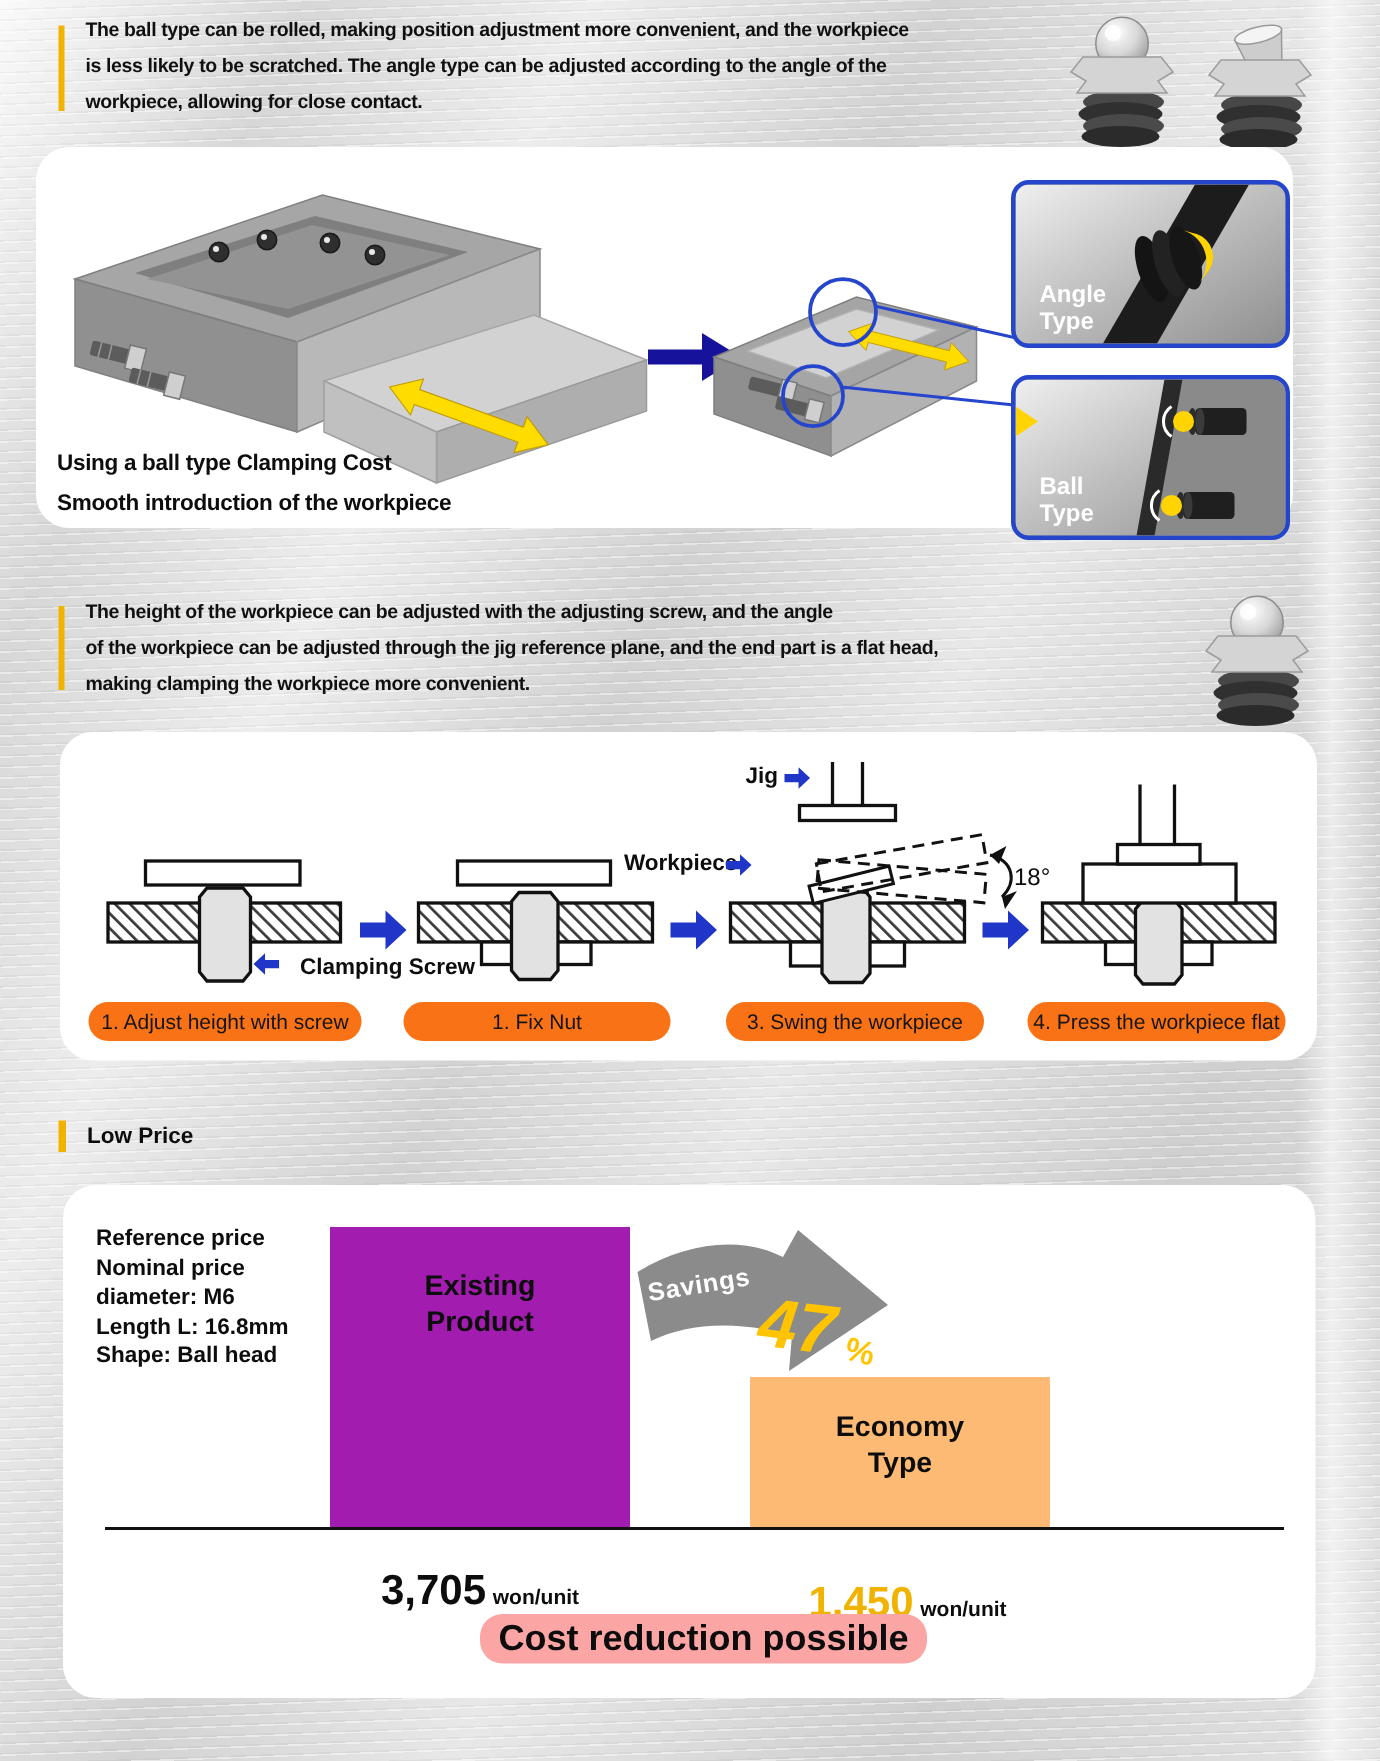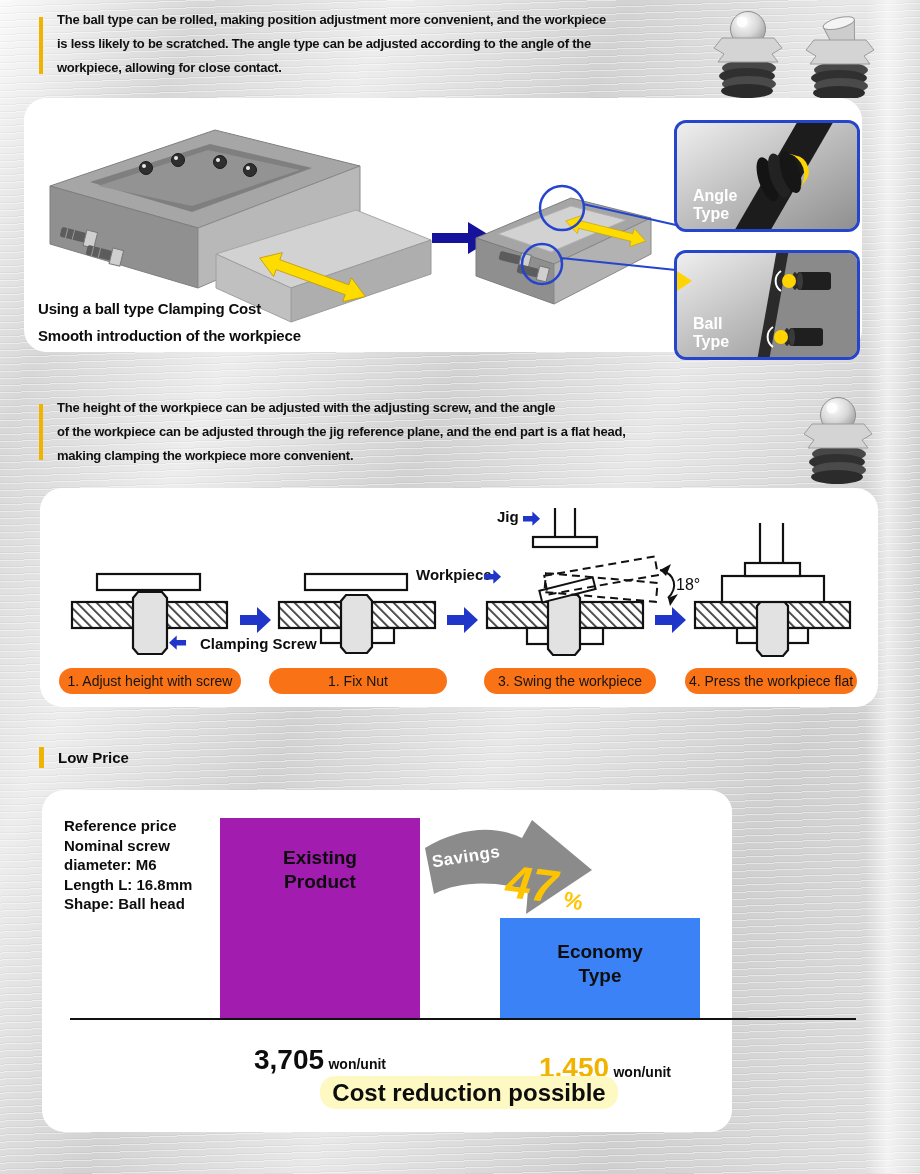--- a/index.html
+++ b/index.html
@@ -22,21 +22,21 @@
         display:flex;align-items:center;justify-content:center;
         font-size:14px;font-weight:500;color:#141414;white-space:nowrap;}
   .heading-row{position:absolute;font-size:15px;font-weight:700;color:#0d0d0d;}
   .ref-line{font-size:15px;font-weight:700;line-height:19.5px;white-space:nowrap;color:#0d0d0d;}
   .bar{position:absolute;}
   .bar-label{font-size:19px;font-weight:700;text-align:center;line-height:24px;color:#0d0d0d;}
   .price-row{position:absolute;text-align:center;white-space:nowrap;}
   .price-big{font-size:28px;font-weight:700;color:#0d0d0d;}
   .price-big.yellow{color:#f0b400;}
   .price-unit{font-size:14px;font-weight:700;color:#0d0d0d;}
-  .banner{position:absolute;background:#fef9c3;border-radius:15px;display:flex;align-items:center;justify-content:center;
+  .banner{position:absolute;background:#fca5a5;border-radius:15px;display:flex;align-items:center;justify-content:center;
           font-size:24px;font-weight:700;color:#0d0d0d;white-space:nowrap;}
   svg text{font-family:"Liberation Sans",sans-serif;}
 </style>
 </head>
 <body>
 
 <svg width="0" height="0" style="position:absolute" aria-hidden="true">
   <defs>
     <radialGradient id="gBall" cx="38%" cy="28%" r="75%">
       <stop offset="0" stop-color="#ffffff"></stop>
@@ -277,37 +277,37 @@
   </svg>
   <div class="pill" style="left:19px;width:182px">1. Adjust height with screw</div>
   <div class="pill" style="left:229px;width:178px">1. Fix Nut</div>
   <div class="pill" style="left:444px;width:172px">3. Swing the workpiece</div>
   <div class="pill" style="left:645px;width:172px">4. Press the workpiece flat</div>
 </div>
 
 <div class="accent-bar" style="left:39px;top:747px;height:21px;width:5px"></div>
 <div class="heading-row" style="left:58px;top:749px">Low Price</div>
 
-<div class="panel" style="left:42px;top:790px;width:690px;height:342px">
+<div class="panel" style="left:42px;top:790px;width:835px;height:342px">
   <div class="abs" style="left:22px;top:26px">
     <div class="ref-line">Reference price</div>
-    <div class="ref-line">Nominal screw</div>
+    <div class="ref-line">Nominal price</div>
     <div class="ref-line">diameter: M6</div>
     <div class="ref-line">Length L: 16.8mm</div>
     <div class="ref-line">Shape: Ball head</div>
   </div>
 
   <div class="bar" style="left:178px;top:28px;width:200px;height:200px;background:#a21caf">
     <div class="bar-label" style="padding-top:28px">
       <div>Existing</div>
       <div>Product</div>
     </div>
   </div>
 
-  <div class="bar" style="left:458px;top:128px;width:200px;height:100px;background:#3b82f6">
+  <div class="bar" style="left:458px;top:128px;width:200px;height:100px;background:#fdba74">
     <div class="bar-label" style="padding-top:22px">
       <div>Economy</div>
       <div>Type</div>
     </div>
   </div>
 
   <svg class="abs" style="left:380px;top:24px" width="190" height="110">
     <path d="M3,34 C36,14 72,10 100,24 L110,6 L170,56 L104,100 L106,76 C68,66 36,68 12,80 Z" fill="#8b8b8b"></path>
     <text x="10" y="48" font-size="17" font-weight="700" fill="#ffffff" letter-spacing="0.5" transform="rotate(-9 45 45)">Savings</text>
     <text x="84" y="86" font-size="46" font-weight="700" font-style="italic" fill="#ffc400" transform="rotate(7 110 70)">47</text>

